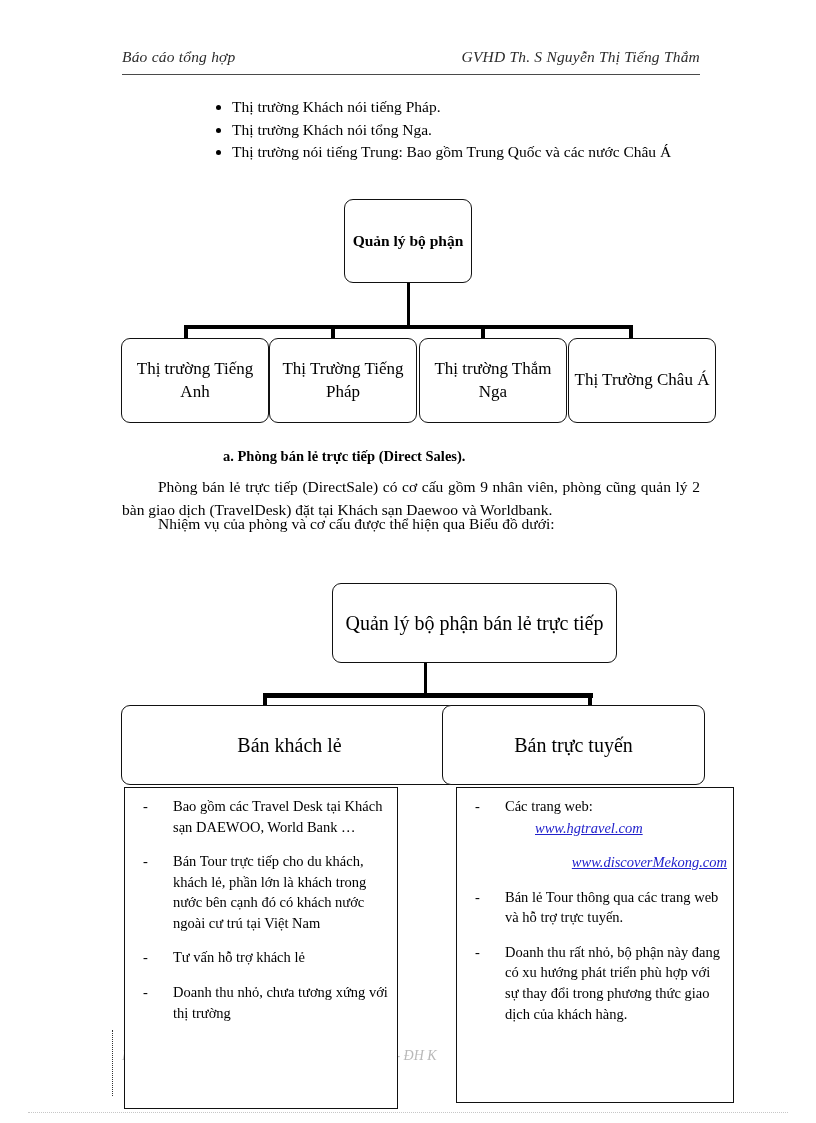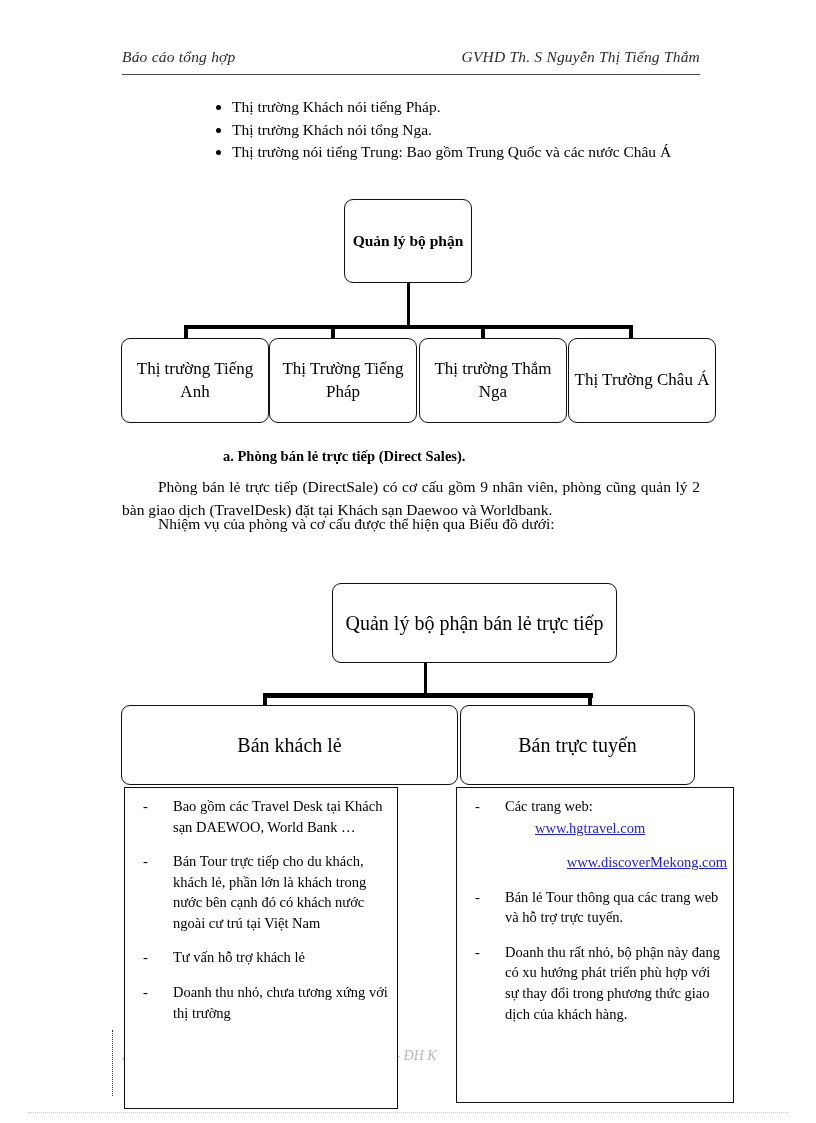--- a/index.html
+++ b/index.html
@@ -135,21 +135,21 @@
   #d2-vert  { left: 424px; top: 663px; width: 3px;   height: 32px; }
   #d2-horiz { left: 263px; top: 693px; width: 330px; height: 4.5px; }
   #d2-l-v   { left: 263px; top: 693px; width: 4px;   height: 14px; }
   #d2-r-v   { left: 588px; top: 693px; width: 4px;   height: 14px; }
 
   .d2-head {
     top: 705px; height: 80px;
     font-size: 20px;
   }
   #d2-head-left  { left: 121px; width: 337px; }
-  #d2-head-right { left: 460px; width: 235px; }
+  #d2-head-right { left: 442px; width: 263px; }
 
   .d2-body {
     top: 787px;
     display: block;
     padding: 8px 6px 8px 8px;
     text-align: left;
     font-size: 14.5px;
     line-height: 1.42;
   }
   #d2-body-left  { left: 124px; width: 274px; height: 322px; }
@@ -164,20 +164,21 @@
     flex: 0 0 30px;
     text-align: left;
     padding-left: 10px;
   }
   .dash-text { flex: 1 1 auto; }
 
   .weblink {
     color: #2222cc;
     text-decoration: underline;
     display: inline-block;
+    font-style: italic;
   }
   .weblink-indent { padding-left: 30px; display: block; margin-top: 1px; }
   .weblink-wide { display: block; margin-top: 14px; margin-left: -28px; text-align: right; }
 
   
   .footer {
     position: absolute;
     left: 122px; top: 1048px;
     width: 578px;
     display: flex;

